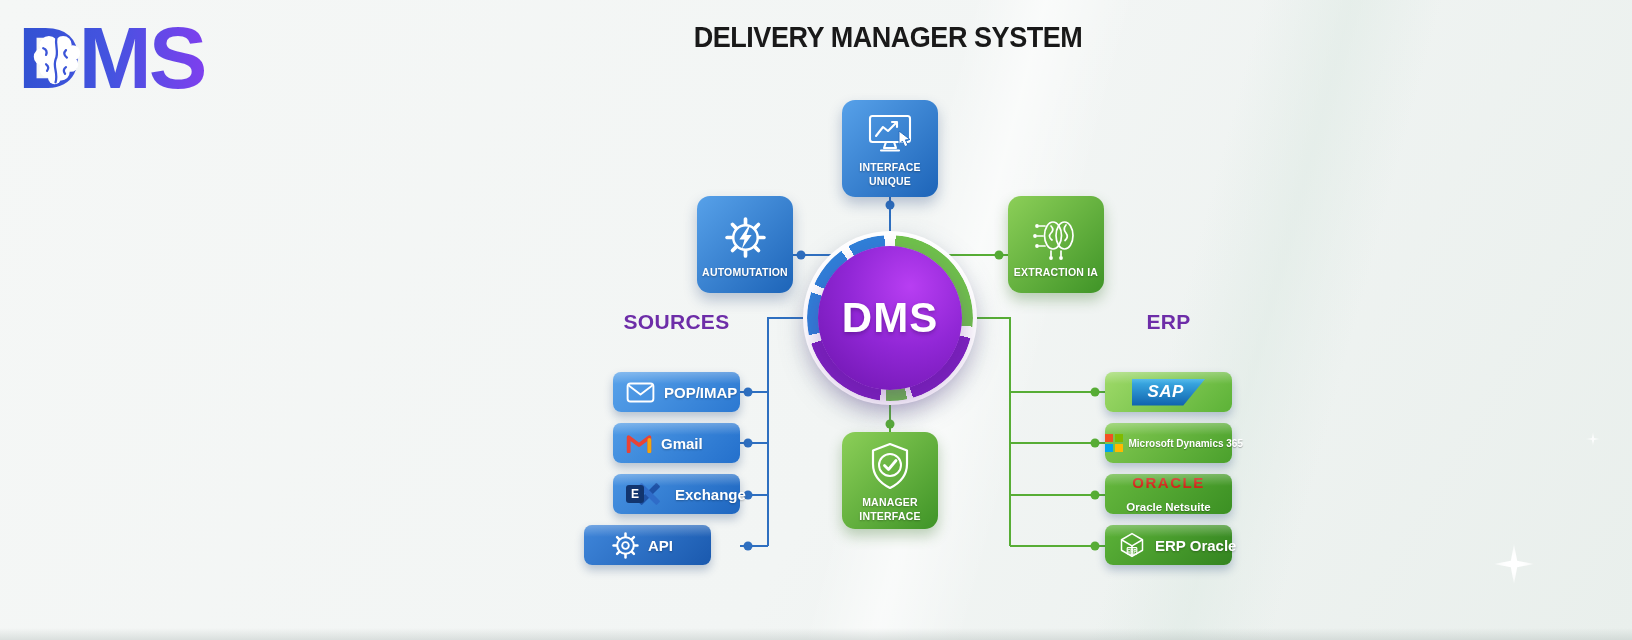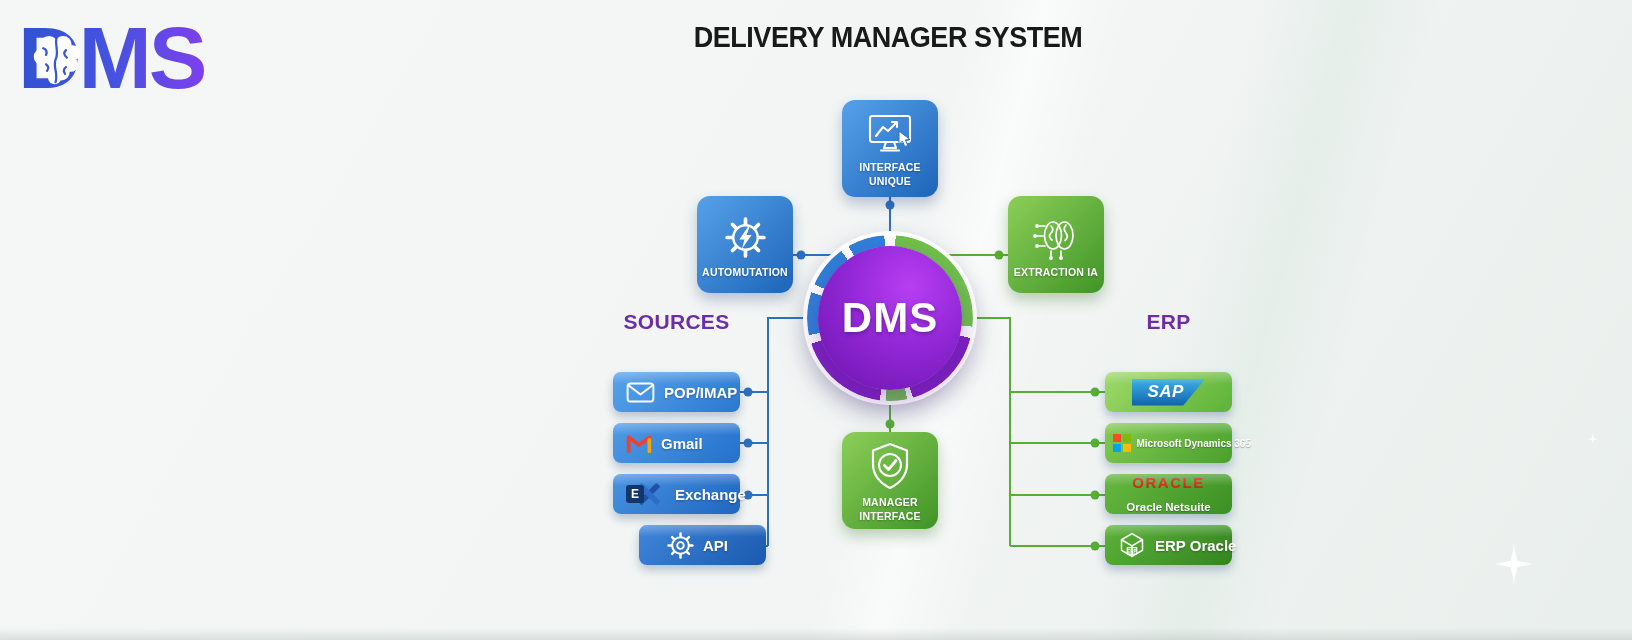--- a/index.html
+++ b/index.html
@@ -68,24 +68,24 @@
   .row { position:absolute; width:127px; height:40px; border-radius:8px;
     display:flex; align-items:center; padding-left:13px; gap:9px;
     box-shadow:0 5px 10px rgba(25,60,115,.28); }
   .row::after { content:""; position:absolute; inset:0 0 auto 0; height:12px; border-radius:8px 8px 0 0;
     background:linear-gradient(180deg, rgba(255,255,255,.28), rgba(255,255,255,0)); pointer-events:none; }
   .row-label { font-size:15px; font-weight:700; color:#fff; text-shadow:0 1px 2px rgba(0,0,0,.28); white-space:nowrap; }
 
   .src0 { left:613px; top:372px; background:linear-gradient(135deg,#58a2ea,#2b78d1); }
   .src1 { left:613px; top:423px; background:linear-gradient(135deg,#4f9be6,#2470cc); }
   .src2 { left:613px; top:474px; background:linear-gradient(135deg,#4893e2,#1e66c0); }
-  .src3 { left:639px; top:525px; background:linear-gradient(135deg,#3f86da,#1a59ae);padding-left:28px; }
+  .src3 { left:584px; top:525px; background:linear-gradient(135deg,#3f86da,#1a59ae);padding-left:28px; }
 
   .erp0 { left:1105px; top:372px; background:linear-gradient(135deg,#9fda69,#5cb237); justify-content:center; padding-left:0; }
-  .erp1 { left:1105px; top:423px; background:linear-gradient(135deg,#84ca52,#4aa02c); padding-left:8px; gap:6px; }
+  .erp1 { left:1105px; top:423px; background:linear-gradient(135deg,#84ca52,#4aa02c); padding-left:0; gap:6px; }
   .erp2 { left:1105px; top:474px; background:linear-gradient(135deg,#66b83e,#3b9023); flex-direction:column; justify-content:center; gap:10px; padding-left:0; }
   .erp3 { left:1105px; top:525px; background:linear-gradient(135deg,#5cb238,#338420); }
 
   .ms-label { font-size:10px; font-weight:700; color:#fff; white-space:nowrap; text-shadow:0 1px 1px rgba(0,0,0,.3); }
   .oracle-top { font-size:15px; font-weight:800; color:#d2261b; letter-spacing:1.5px; line-height:1.1; transform:scaleY(.92); }
   .oracle-bottom { font-size:11.5px; font-weight:700; color:#fff; text-shadow:0 1px 1px rgba(0,0,0,.3); }
 
   .sap-logo { width:74px; height:27px; background:linear-gradient(180deg,#3fb1e8,#0f62ad);
     clip-path:polygon(0 0,100% 0,70% 100%,0 100%); display:flex; align-items:center; padding-left:16px;
     font-style:italic; font-weight:700; font-size:17px; color:#fff; letter-spacing:.5px; }

